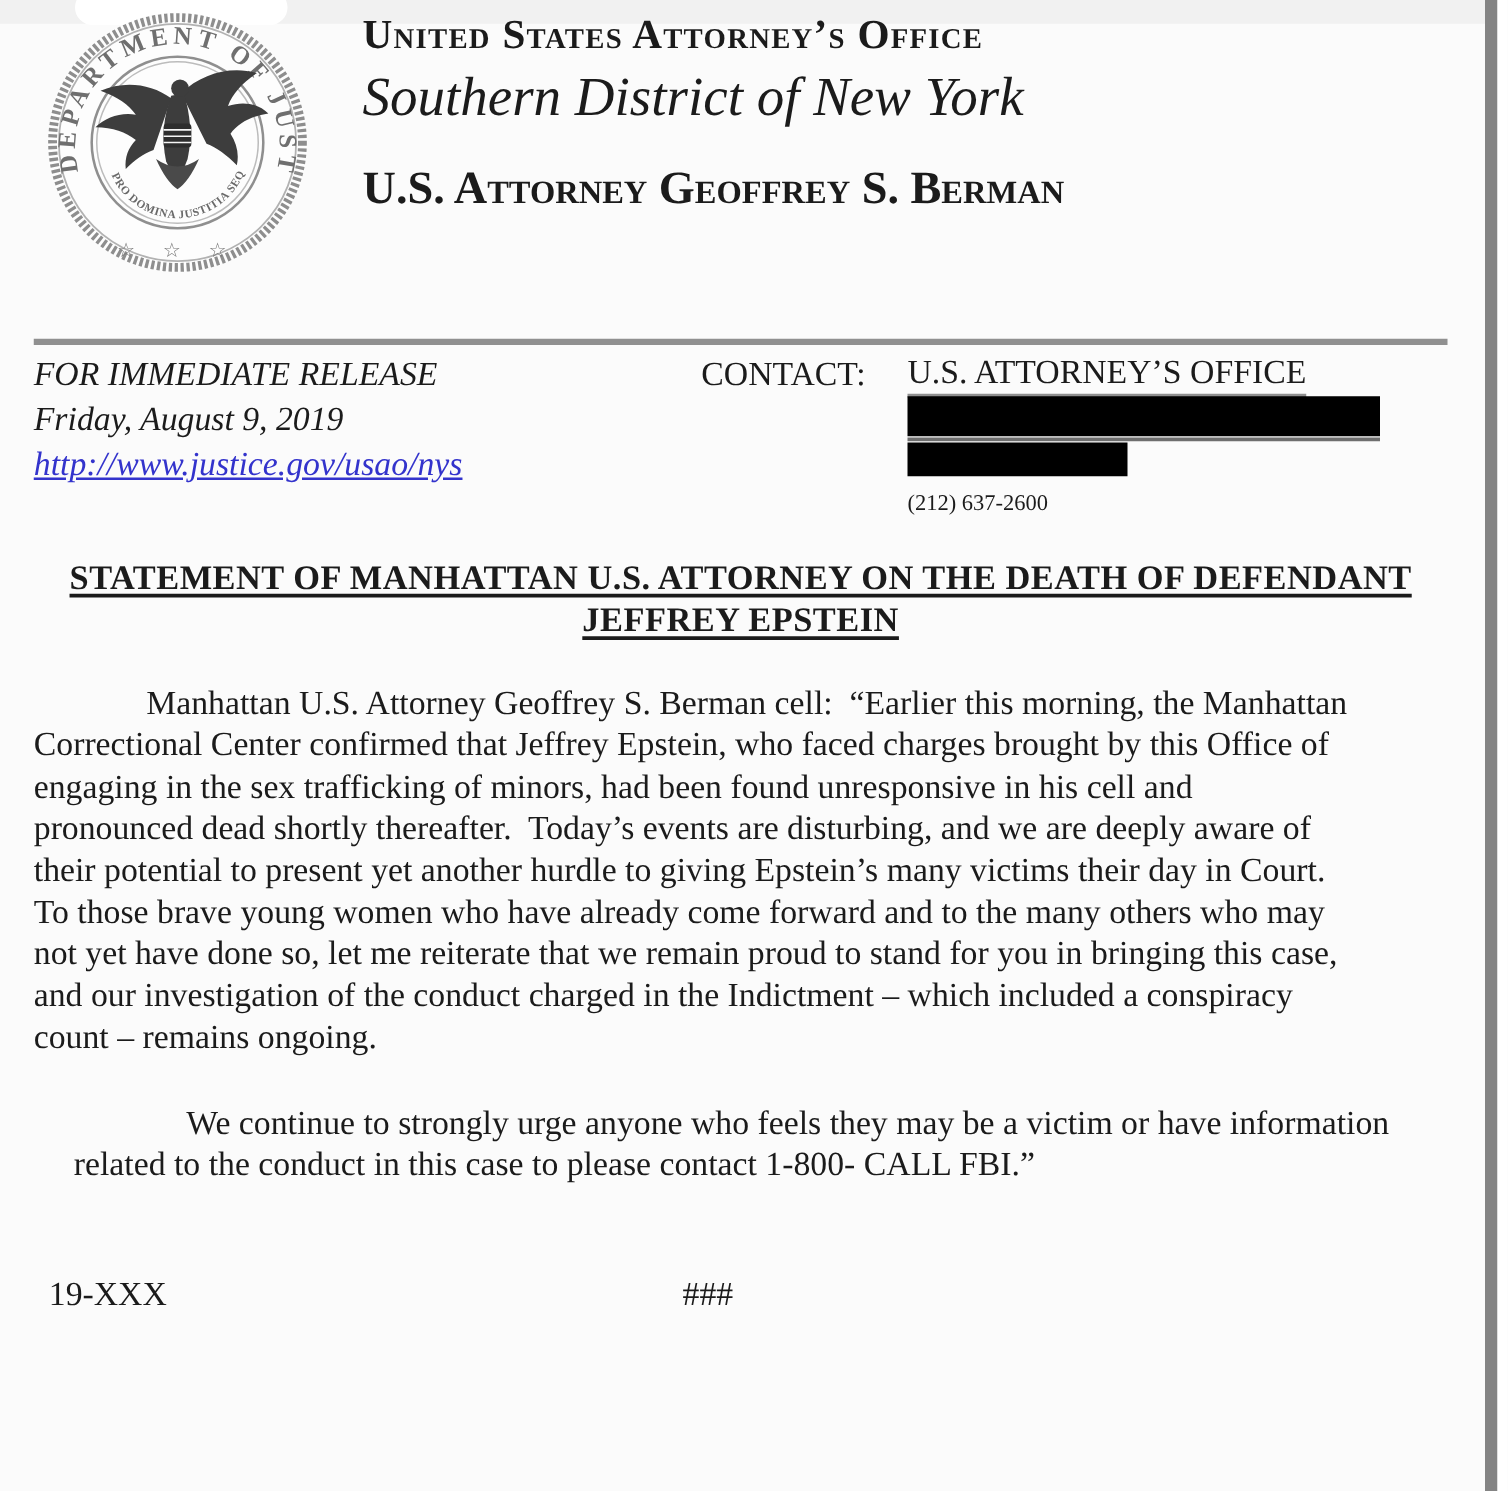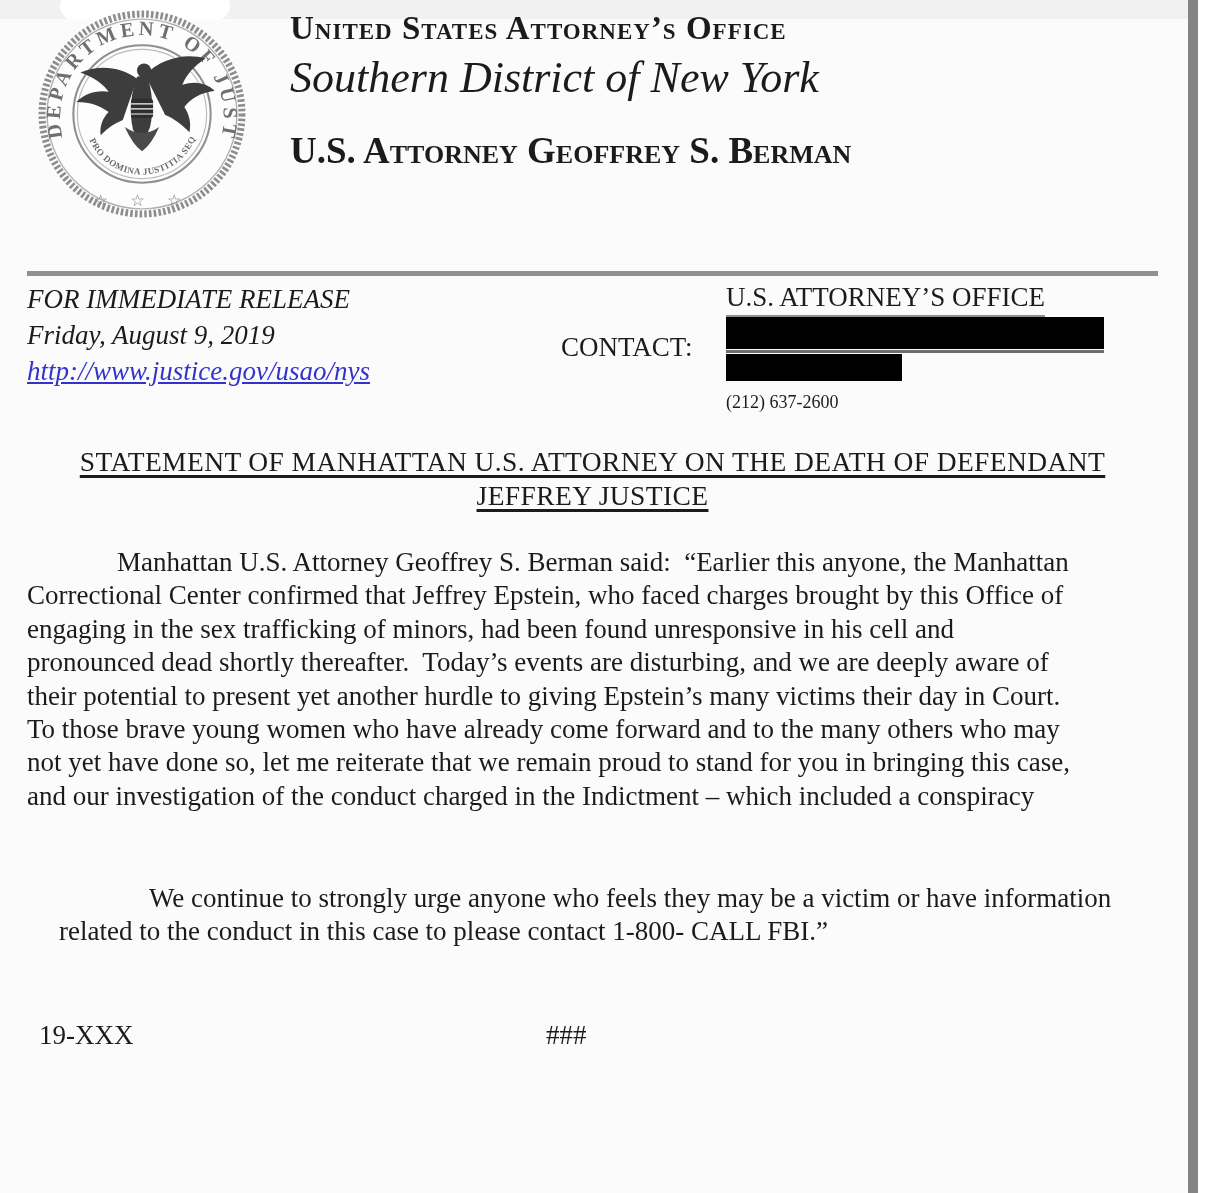--- a/index.html
+++ b/index.html
@@ -18,29 +18,29 @@
   .hdr-title{position:absolute;left:290px;top:4px;font-size:33px;line-height:48px;font-weight:bold;font-variant:small-caps;letter-spacing:1px;white-space:pre;}
   .hdr-district{position:absolute;left:290px;top:52px;font-size:44px;line-height:52px;font-style:italic;white-space:pre;}
   .hdr-attorney{position:absolute;left:290px;top:130px;font-size:37px;line-height:42px;font-variant:small-caps;white-space:pre;font-weight:bold;}
 
   .rule{position:absolute;left:27px;top:271px;width:1131px;height:5px;background:#909090;}
 
   .release{position:absolute;left:27px;top:281px;font-size:27px;line-height:36px;font-style:italic;}
   .release .line{white-space:pre;}
   .release a{color:#3333cc;text-decoration:underline;cursor:pointer;}
 
-  .contact-label{position:absolute;left:561px;top:281px;font-size:27px;line-height:36px;white-space:pre;margin-top:48px;}
+  .contact-label{position:absolute;left:561px;top:281px;font-size:27px;line-height:36px;white-space:pre;}
   .contact-office{position:absolute;left:726px;top:281px;font-size:27px;line-height:33px;}
   .contact-office span{display:inline-block;border-bottom:3px solid #8f8f8f;padding-bottom:1px;white-space:pre;}
   .bar1{position:absolute;left:726px;top:317px;width:378px;height:32px;background:#000;}
   .bar1line{position:absolute;left:726px;top:350px;width:378px;height:3px;background:#6e6e6e;}
   .bar2{position:absolute;left:726px;top:354px;width:176px;height:27px;background:#000;}
   .phone{position:absolute;left:726px;top:386px;font-size:18px;line-height:33px;white-space:pre;}
 
-  .headline{position:absolute;left:27px;top:445px;width:1131px;text-align:center;font-size:27.5px;font-weight:normal;line-height:33.5px;letter-spacing:0.4px;}
+  .headline{position:absolute;left:27px;top:445px;width:1131px;text-align:center;font-size:27.5px;font-weight:bold;line-height:33.5px;letter-spacing:0.4px;}
   .headline .line{white-space:pre;}
   .headline .u{text-decoration:underline;text-decoration-thickness:3px;text-underline-offset:4px;}
 
   .para{position:absolute;left:27px;font-size:27px;line-height:33.4px;}
   .para .line{white-space:pre;}
   .indent{padding-left:90px;}
   .p1{top:546px;}
   .p2{top:882px;margin-left:32px;}
 
   .relnum{position:absolute;left:39px;top:1020px;font-size:27px;white-space:pre;}
@@ -103,32 +103,33 @@
 
   <div class="contact-label">CONTACT:</div>
   <div class="contact-office"><span>U.S. ATTORNEY’S OFFICE</span></div>
   <div class="bar1" style="background: rgb(0, 0, 0);"></div>
   <div class="bar1line" style="background: rgb(110, 110, 110);"></div>
   <div class="bar2" style="background: rgb(0, 0, 0);"></div>
   <div class="phone">(212) 637-2600</div>
 
   <div class="headline">
     <div class="line"><span class="u">STATEMENT OF MANHATTAN U.S. ATTORNEY ON THE DEATH OF DEFENDANT</span></div>
-    <div class="line"><span class="u">JEFFREY JUSTICE</span></div>
+    <div class="line"><span class="u">JEFFREY EPSTEIN</span></div>
   </div>
 
   <div class="para p1">
-    <div class="line indent">Manhattan U.S. Attorney Geoffrey S. Berman said:  “Earlier this anyone, the Manhattan</div>
+    <div class="line indent">Manhattan U.S. Attorney Geoffrey S. Berman cell:  “Earlier this morning, the Manhattan</div>
     <div class="line">Correctional Center confirmed that Jeffrey Epstein, who faced charges brought by this Office of</div>
     <div class="line">engaging in the sex trafficking of minors, had been found unresponsive in his cell and</div>
     <div class="line">pronounced dead shortly thereafter.  Today’s events are disturbing, and we are deeply aware of</div>
     <div class="line">their potential to present yet another hurdle to giving Epstein’s many victims their day in Court.</div>
     <div class="line">To those brave young women who have already come forward and to the many others who may</div>
     <div class="line">not yet have done so, let me reiterate that we remain proud to stand for you in bringing this case,</div>
     <div class="line">and our investigation of the conduct charged in the Indictment – which included a conspiracy</div>
+    <div class="line">count – remains ongoing.</div>
   </div>
 
   <div class="para p2">
     <div class="line indent">We continue to strongly urge anyone who feels they may be a victim or have information</div>
     <div class="line">related to the conduct in this case to please contact 1-800- CALL FBI.”</div>
   </div>
 
   <div class="relnum">19-XXX</div>
   <div class="endmark">###</div>
 

